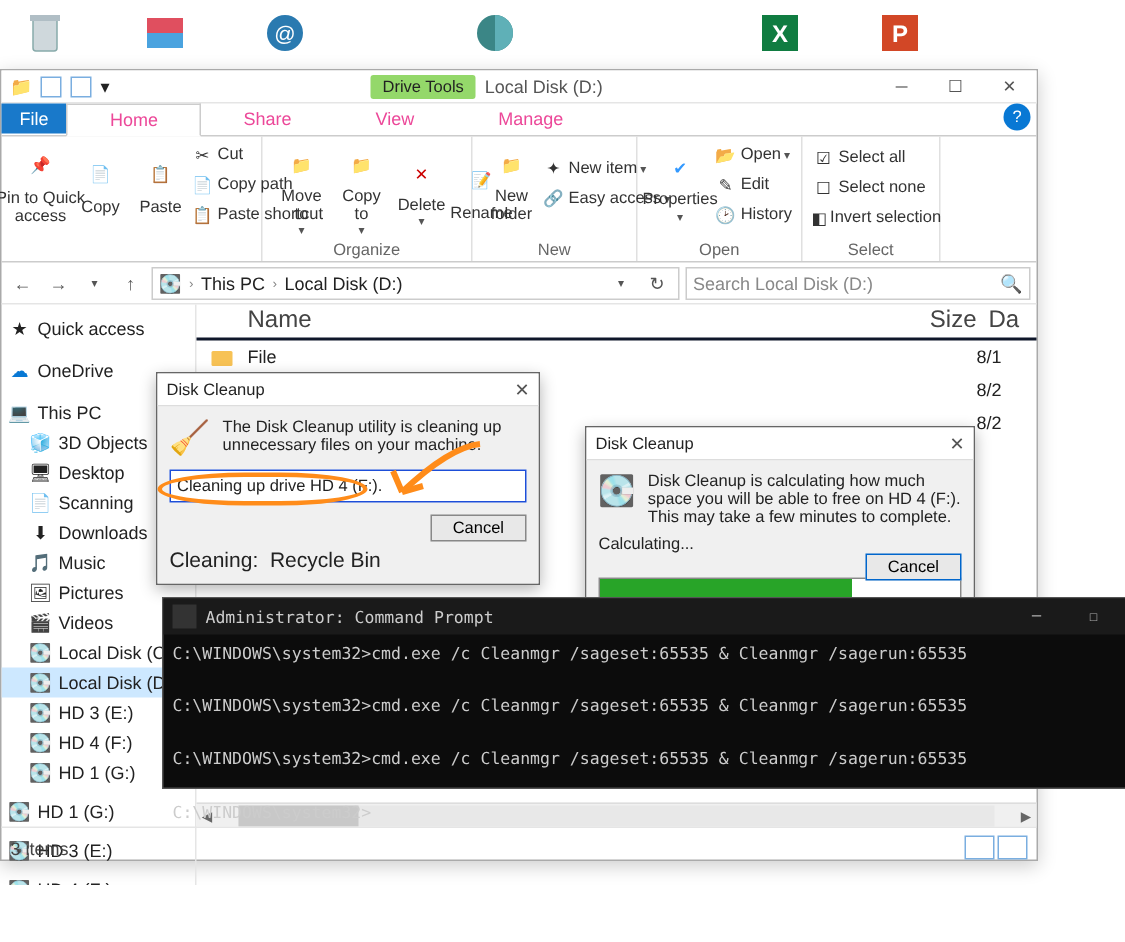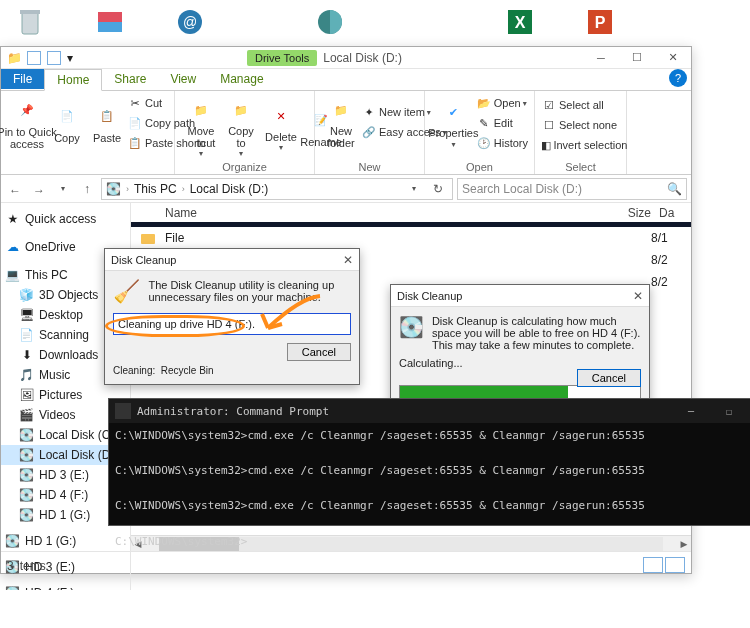--- a/index.html
+++ b/index.html
@@ -11,21 +11,21 @@
 .explorer{position:absolute;top:46px;left:0;width:692px;height:528px;border:1px solid #aaa;background:#fff;box-shadow:0 3px 12px rgba(0,0,0,.2)}
 .titlebar{height:22px;display:flex;align-items:center;background:#fff;border-bottom:1px solid #e5e5e5}
 .qat{display:flex;gap:6px;padding:0 6px}
 .qat span{width:14px;height:14px;display:inline-block}
 .tabchip{background:#94d86a;color:#222;padding:2px 8px;font-size:11px;border-radius:2px;margin-left:160px}
 .wintitle{margin-left:6px;font-size:12px;color:#555}
 .wincontrols{margin-left:auto;display:flex}
 .wincontrols span{width:36px;height:22px;display:flex;align-items:center;justify-content:center;font-size:11px;color:#555}
 .filetab{height:22px;display:flex;align-items:flex-start;border-bottom:1px solid #ccc;font-size:12px}
 .filetab .file{background:#1979ca;color:#fff;padding:3px 12px}
-.filetab .tab{padding:3px 12px;color:#4d7c0f}
+.filetab .tab{padding:3px 28px;color:#ec4899}
 .filetab .tab.active{border:1px solid #ccc;border-bottom:1px solid #fff;background:#fff;margin-bottom:-1px}
 .filetab .help{margin-left:auto;width:18px;height:18px;border-radius:50%;background:#0878d4;color:#fff;display:flex;align-items:center;justify-content:center;margin-right:4px;font-size:11px}
 
 .ribbon{display:flex;height:84px;border-bottom:1px solid #ccc;font-size:11px;color:#333}
 .group{border-right:1px solid #e0e0e0;padding:2px 6px 14px;display:flex;flex-direction:column;position:relative}
 .group .label{position:absolute;bottom:1px;left:0;right:0;text-align:center;color:#666;font-size:11px}
 .rbtn{display:flex;flex-direction:column;align-items:center;justify-content:center;padding:2px 4px;min-width:40px}
 .rbtn .ic{width:30px;height:30px;display:flex;align-items:center;justify-content:center}
 .rbtn small{font-size:11px;text-align:center;line-height:1.1}
 .row{display:flex;align-items:center;gap:2px;height:20px;white-space:nowrap}
@@ -38,21 +38,21 @@
 .path .sep{color:#888;font-size:9px;padding:0 3px}
 .search{width:230px;border:1px solid #ccc;height:22px;display:flex;align-items:center;padding:0 4px;font-size:12px;color:#888}
 
 .body{display:flex;height:387px}
 .tree{width:130px;border-right:1px solid #e5e5e5;padding:6px 0;font-size:12px;overflow:hidden}
 .tree .node{display:flex;align-items:center;gap:4px;padding:1px 4px;height:20px;white-space:nowrap}
 .tree .node.sel{background:#cde8ff}
 .tree .indent1{padding-left:18px}
 .tic{width:16px;height:16px;display:inline-flex;align-items:center;justify-content:center}
 .content{flex:1;position:relative}
-.cols{display:flex;border-bottom:5px solid #0f172a;height:24px;align-items:center;font-size:12px;color:#444}
+.cols{display:flex;border-bottom:2px solid #0f172a;height:24px;align-items:center;font-size:16px;color:#444}
 .cols .c1{width:34px}
 .cols .c2{flex:1}
 .cols .c3{width:50px;text-align:right}
 .cols .c4{width:40px;padding-left:8px}
 .filerow{display:flex;align-items:center;height:22px;font-size:12px}
 .filerow .c1{width:34px;display:flex;justify-content:center}
 .filerow .c2{flex:1}
 .filerow .c3{width:50px}
 .filerow .c4{width:40px}
 .status{position:absolute;bottom:0;left:0;right:0;height:22px;border-top:1px solid #e5e5e5;display:flex;align-items:flex-end;padding:0 6px;font-size:12px;color:#444}
@@ -66,21 +66,21 @@
 
 .dlg{position:absolute;border:1px solid #666;background:#e5e5e5;box-shadow:0 3px 10px rgba(0,0,0,.3);font-size:11px}
 .dlg .dtitle{background:#fff;height:22px;display:flex;align-items:center;padding:0 6px;border-bottom:1px solid #ddd}
 .dlg .dclose{margin-left:auto;font-size:12px;color:#555}
 .dlg1{top:248px;left:104px;width:256px}
 .dlg1 .dbody{padding:8px;background:#f0f0f0}
 .dlg1 .msg{display:flex;gap:8px;margin-bottom:8px}
 .dlg1 .field{background:#fff;border:1px solid #1d4ed8;padding:4px 4px;margin-bottom:8px;font-size:11px}
 .dlg1 .btn{border:1px solid #888;background:#e8e8e8;padding:2px 14px;font-size:11px}
 .dlg1 .brow{display:flex;justify-content:flex-end;margin-bottom:4px}
-.dlg1 .srow{font-size:10px}
+.dlg1 .srow{font-size:14px}
 
 .ann{position:absolute;pointer-events:none}
 .ann.circle{border:3px solid #ff8c1a;border-radius:50%/60%;width:140px;height:22px;top:315px;left:105px}
 
 .dlg2{top:284px;left:390px;width:260px}
 .dlg2 .dbody{padding:8px;background:#f0f0f0}
 .dlg2 .msg{display:flex;gap:8px;margin-bottom:6px;font-size:11px}
 .dlg2 .calc{font-size:11px;margin-bottom:16px}
 .dlg2 .prog{height:14px;border:1px solid #888;background:#fff;margin-bottom:4px;position:relative}
 .dlg2 .prog .fill{position:absolute;left:0;top:0;bottom:0;width:70%;background:#28a428}

